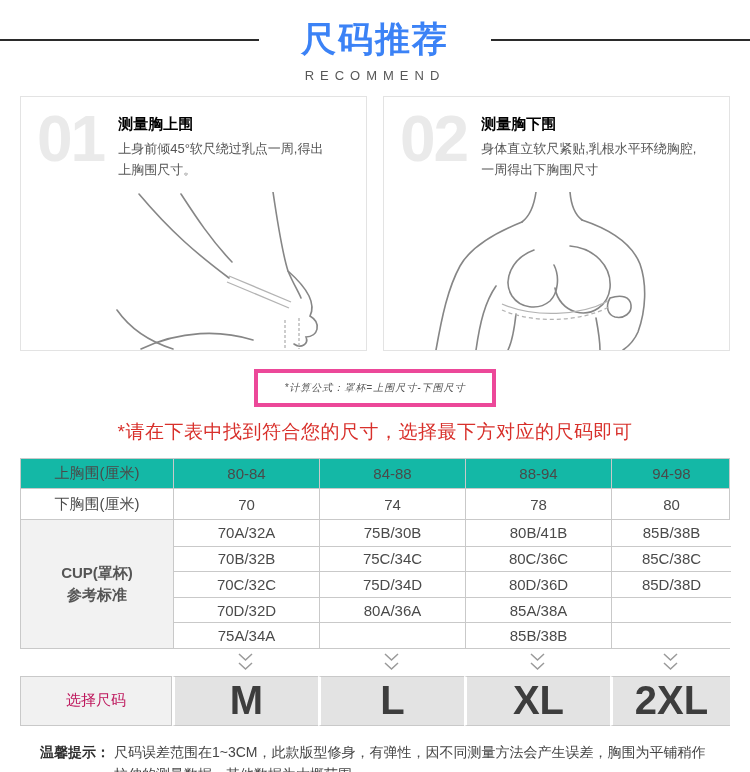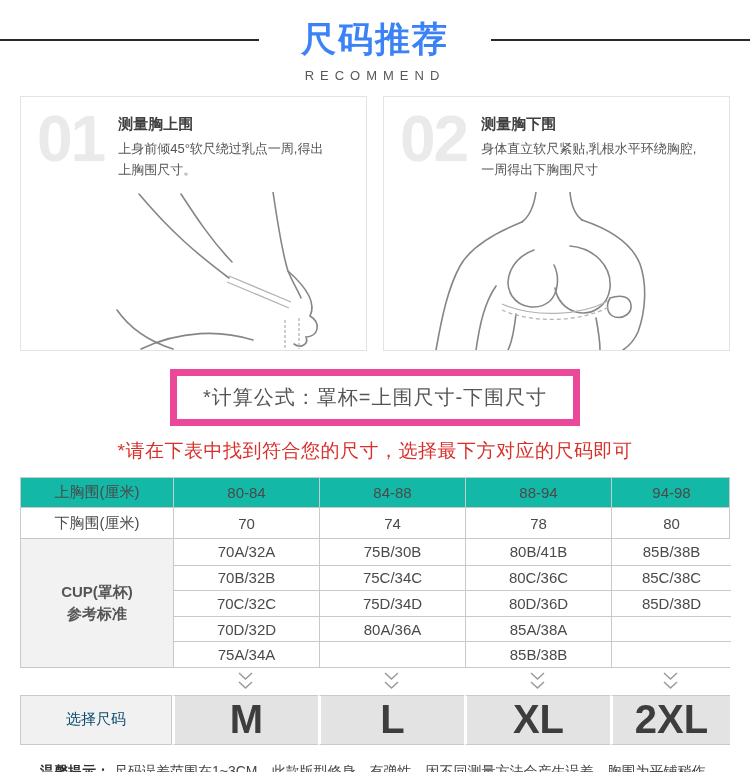--- a/index.html
+++ b/index.html
@@ -12,27 +12,27 @@
   .hdr-rule { flex:1; border-top:2px solid #2b2b2b; }
   .hdr-title { padding:0 42px; font-size:35px; font-weight:700; color:#3b82f6; letter-spacing:2px; }
   .hdr-sub { text-align:center; font-size:13px; color:#585858; letter-spacing:6px; margin-top:5px; }
 
   
   .steps { display:flex; justify-content:space-between; padding:0 20px; margin-top:13px; }
   .card { width:347px; height:255px; border:1px solid #e3e3e3; background:#fff; position:relative; }
   .card-top { display:flex; padding:12px 0 0 16px; }
   .stepnum { font-size:64px; line-height:0.95; font-weight:700; color:#eaeaea; letter-spacing:-2px; }
   .card-texts { margin-left:14px; margin-top:6px; }
-  .card-h { font-size:15px; font-weight:700; color:#404040; margin-bottom:4px; }
+  .card-h { font-size:15px; font-weight:700; color:#000000; margin-bottom:4px; }
   .card-d { font-size:13px; color:#555; line-height:1.65; }
   .illus { position:absolute; left:0; bottom:0; width:100%; height:158px; }
 
   
   .formula-wrap { text-align:center; margin-top:18px; }
-  .formula { display:inline-block; border:7px solid #ec4899; padding:8px 26px; font-size:20px; color:#555; letter-spacing:1px; }
+  .formula { display:inline-block; border:4px solid #ec4899; padding:8px 26px; font-size:10px; color:#555; letter-spacing:1px;font-style:italic; }
 
   
   .instruction { text-align:center; margin-top:12px; font-size:19px; color:#d8302b; letter-spacing:0.5px; }
 
   
   .size-table { width:710px; margin:13px auto 0; color:#4a4a4a; font-size:15px; }
   .grow { display:grid; grid-template-columns:152px 146px 146px 146px 120px; }
   .cell { display:flex; align-items:center; justify-content:center; border-left:1px solid #c9c9c9; }
   .cell:first-child { border-left:none; }
   .r-head { border:1px solid #c9c9c9; height:31px; background:#14b8a6; }
@@ -40,21 +40,21 @@
   .cup-block { border:1px solid #c9c9c9; border-top:none; display:grid;
                grid-template-columns:152px 146px 146px 146px 120px;
                grid-template-rows:repeat(5, 25.6px); }
   .cup-label { grid-row:1 / span 5; background:#f2f2f2; display:flex; flex-direction:column;
                align-items:center; justify-content:center; line-height:1.45; color:#555; font-weight:700; }
   .cup-cell { display:flex; align-items:center; justify-content:center; border-left:1px solid #c9c9c9; border-top:1px solid #c9c9c9; background:#fff; }
   .cup-cell.row0 { border-top:none; }
   .arrow-row { height:27px; align-items:center; }
   .arrow-cell { display:flex; align-items:center; justify-content:center; }
   .size-row { background:#fff; }
-  .size-label { height:50px; background:#f1f1f1; border:1px solid #c9c9c9; display:flex; align-items:center; justify-content:center; color:#0c4a6e; font-size:15px; }
+  .size-label { height:50px; background:#f1f1f1; border:1px solid #c9c9c9; display:flex; align-items:center; justify-content:center; color:#be185d; font-size:15px; }
   .size-cell { height:50px; background:#e3e3e3; border-top:1px solid #c9c9c9; border-bottom:1px solid #c9c9c9;
                border-left:3px solid #fff; display:flex; align-items:center; justify-content:center;
                font-size:40px; font-weight:700; color:#3d3d3d; }
 
   
   .note { display:flex; margin:15px 40px 0 40px; }
   .note-label { font-size:14px; font-weight:700; color:#2f2f2f; white-space:nowrap; line-height:1.6; }
   .note-text { font-size:14px; color:#454545; line-height:1.6; margin-left:4px; }
 
   svg.lineart { display:block; }

